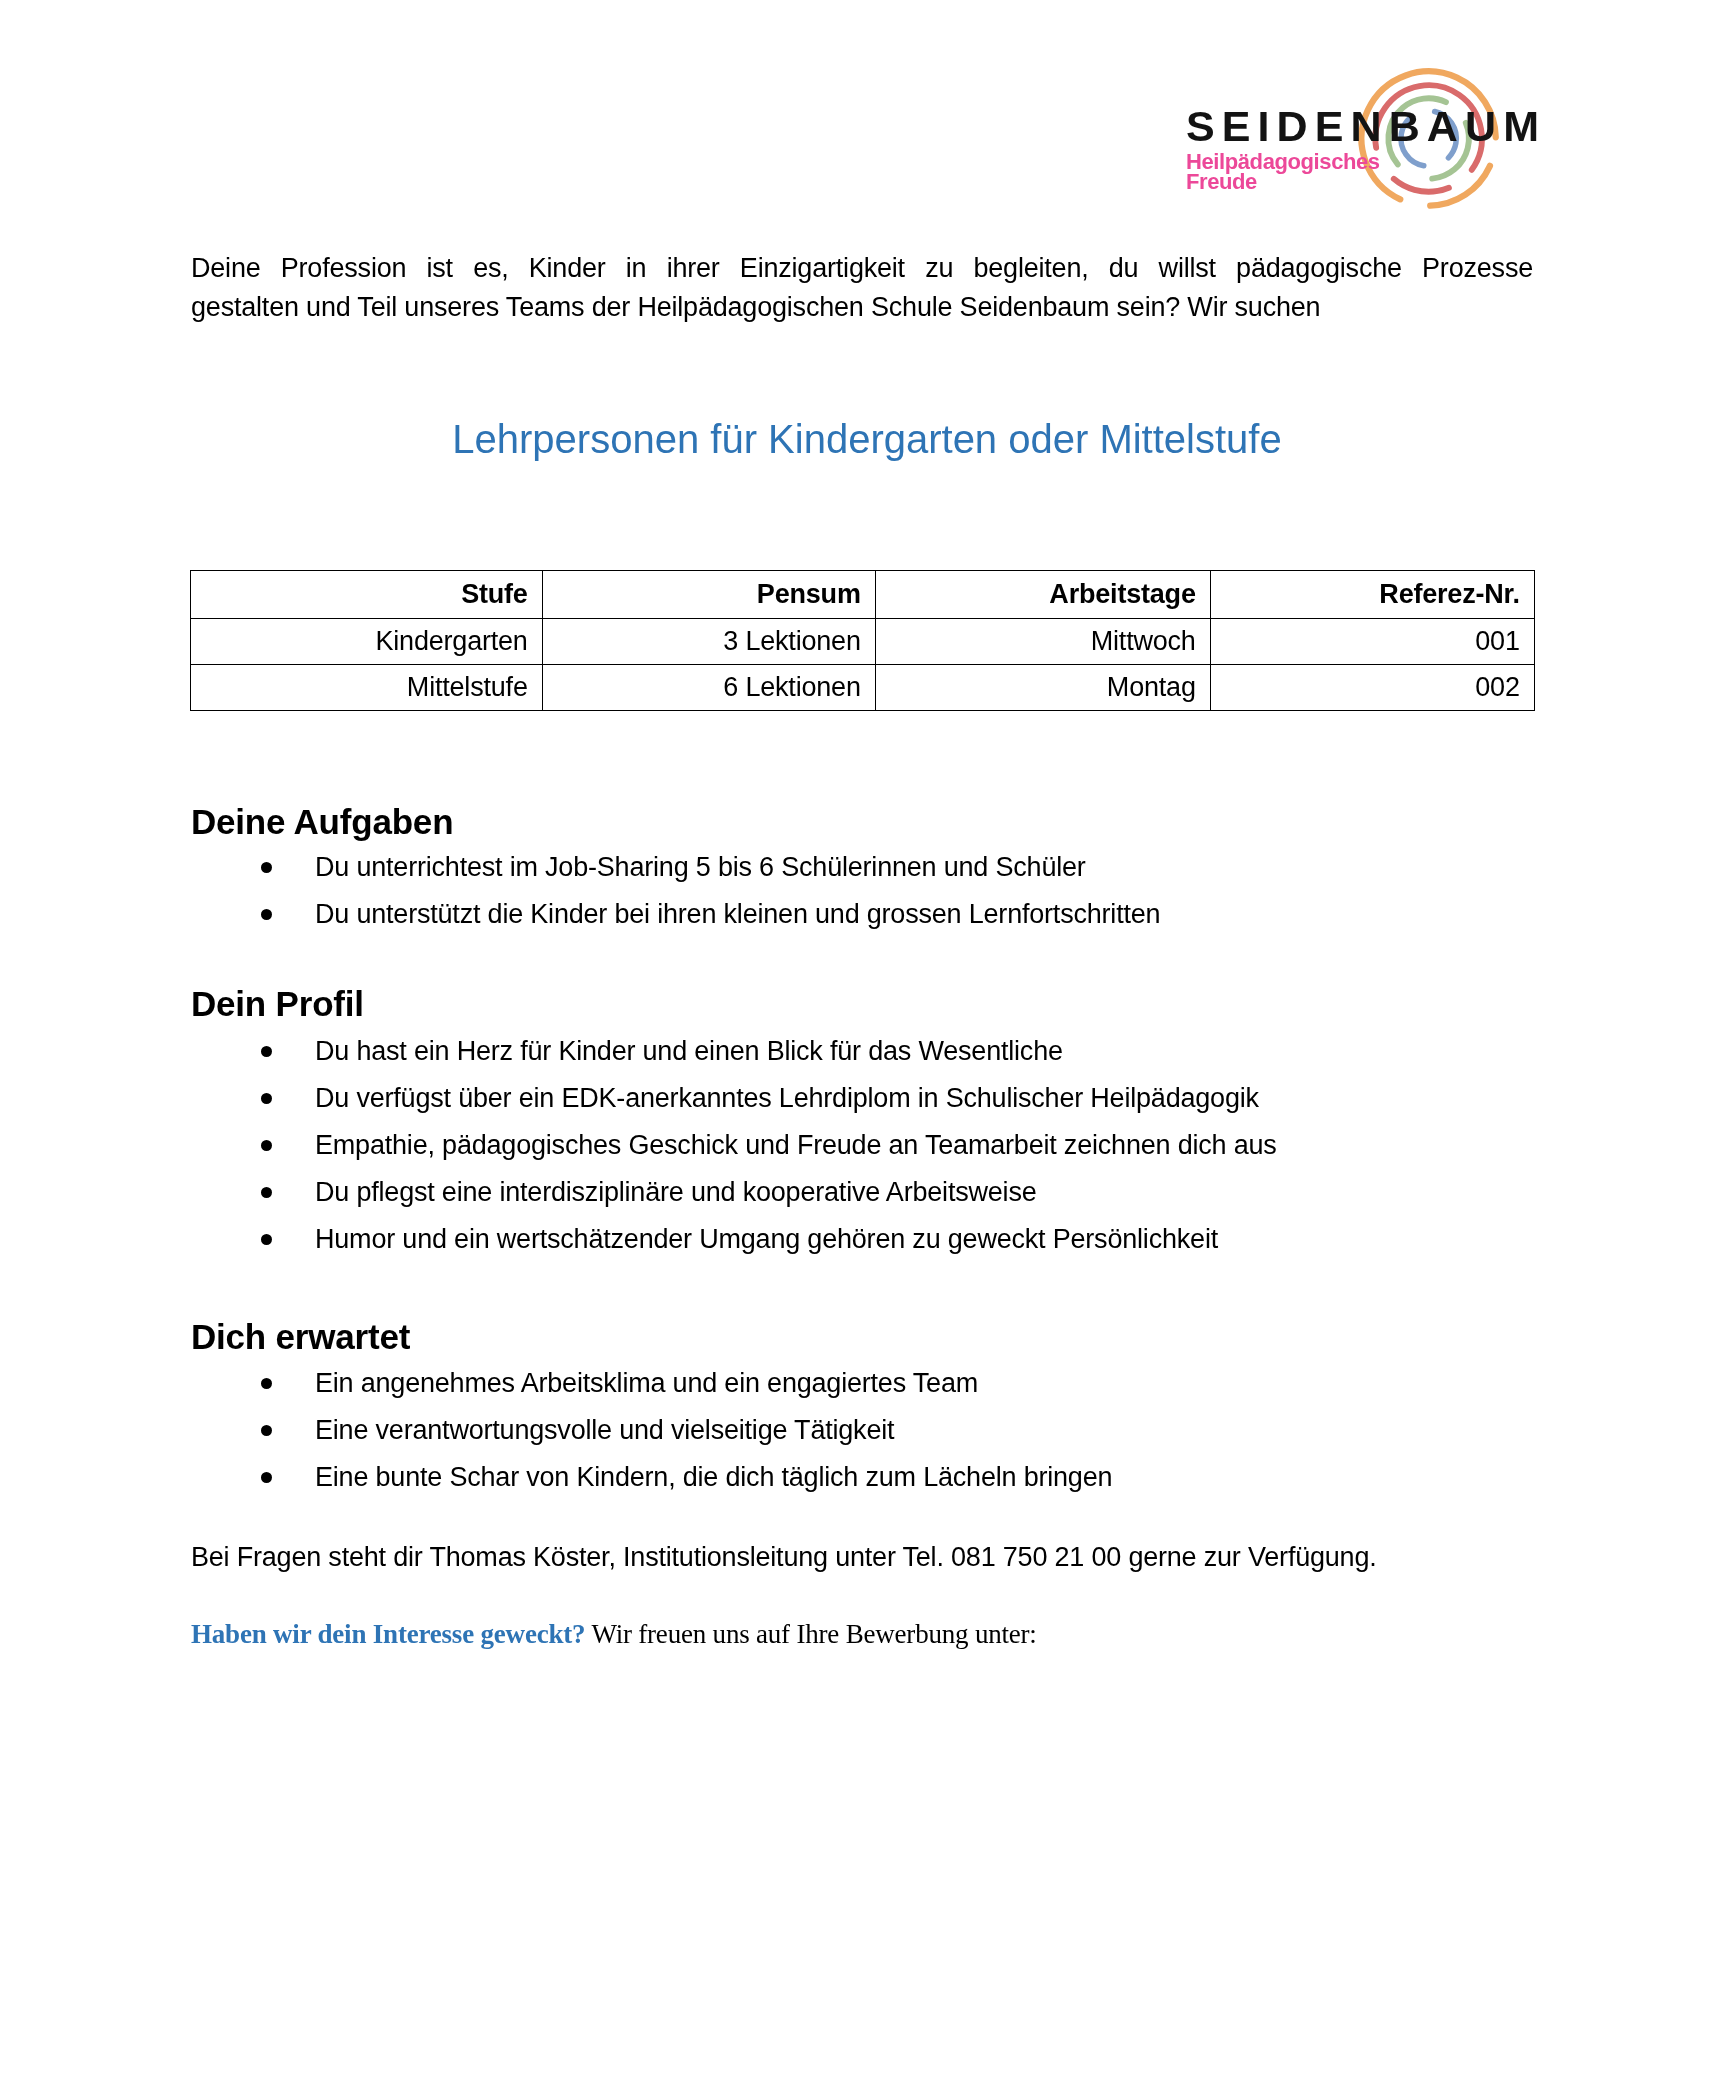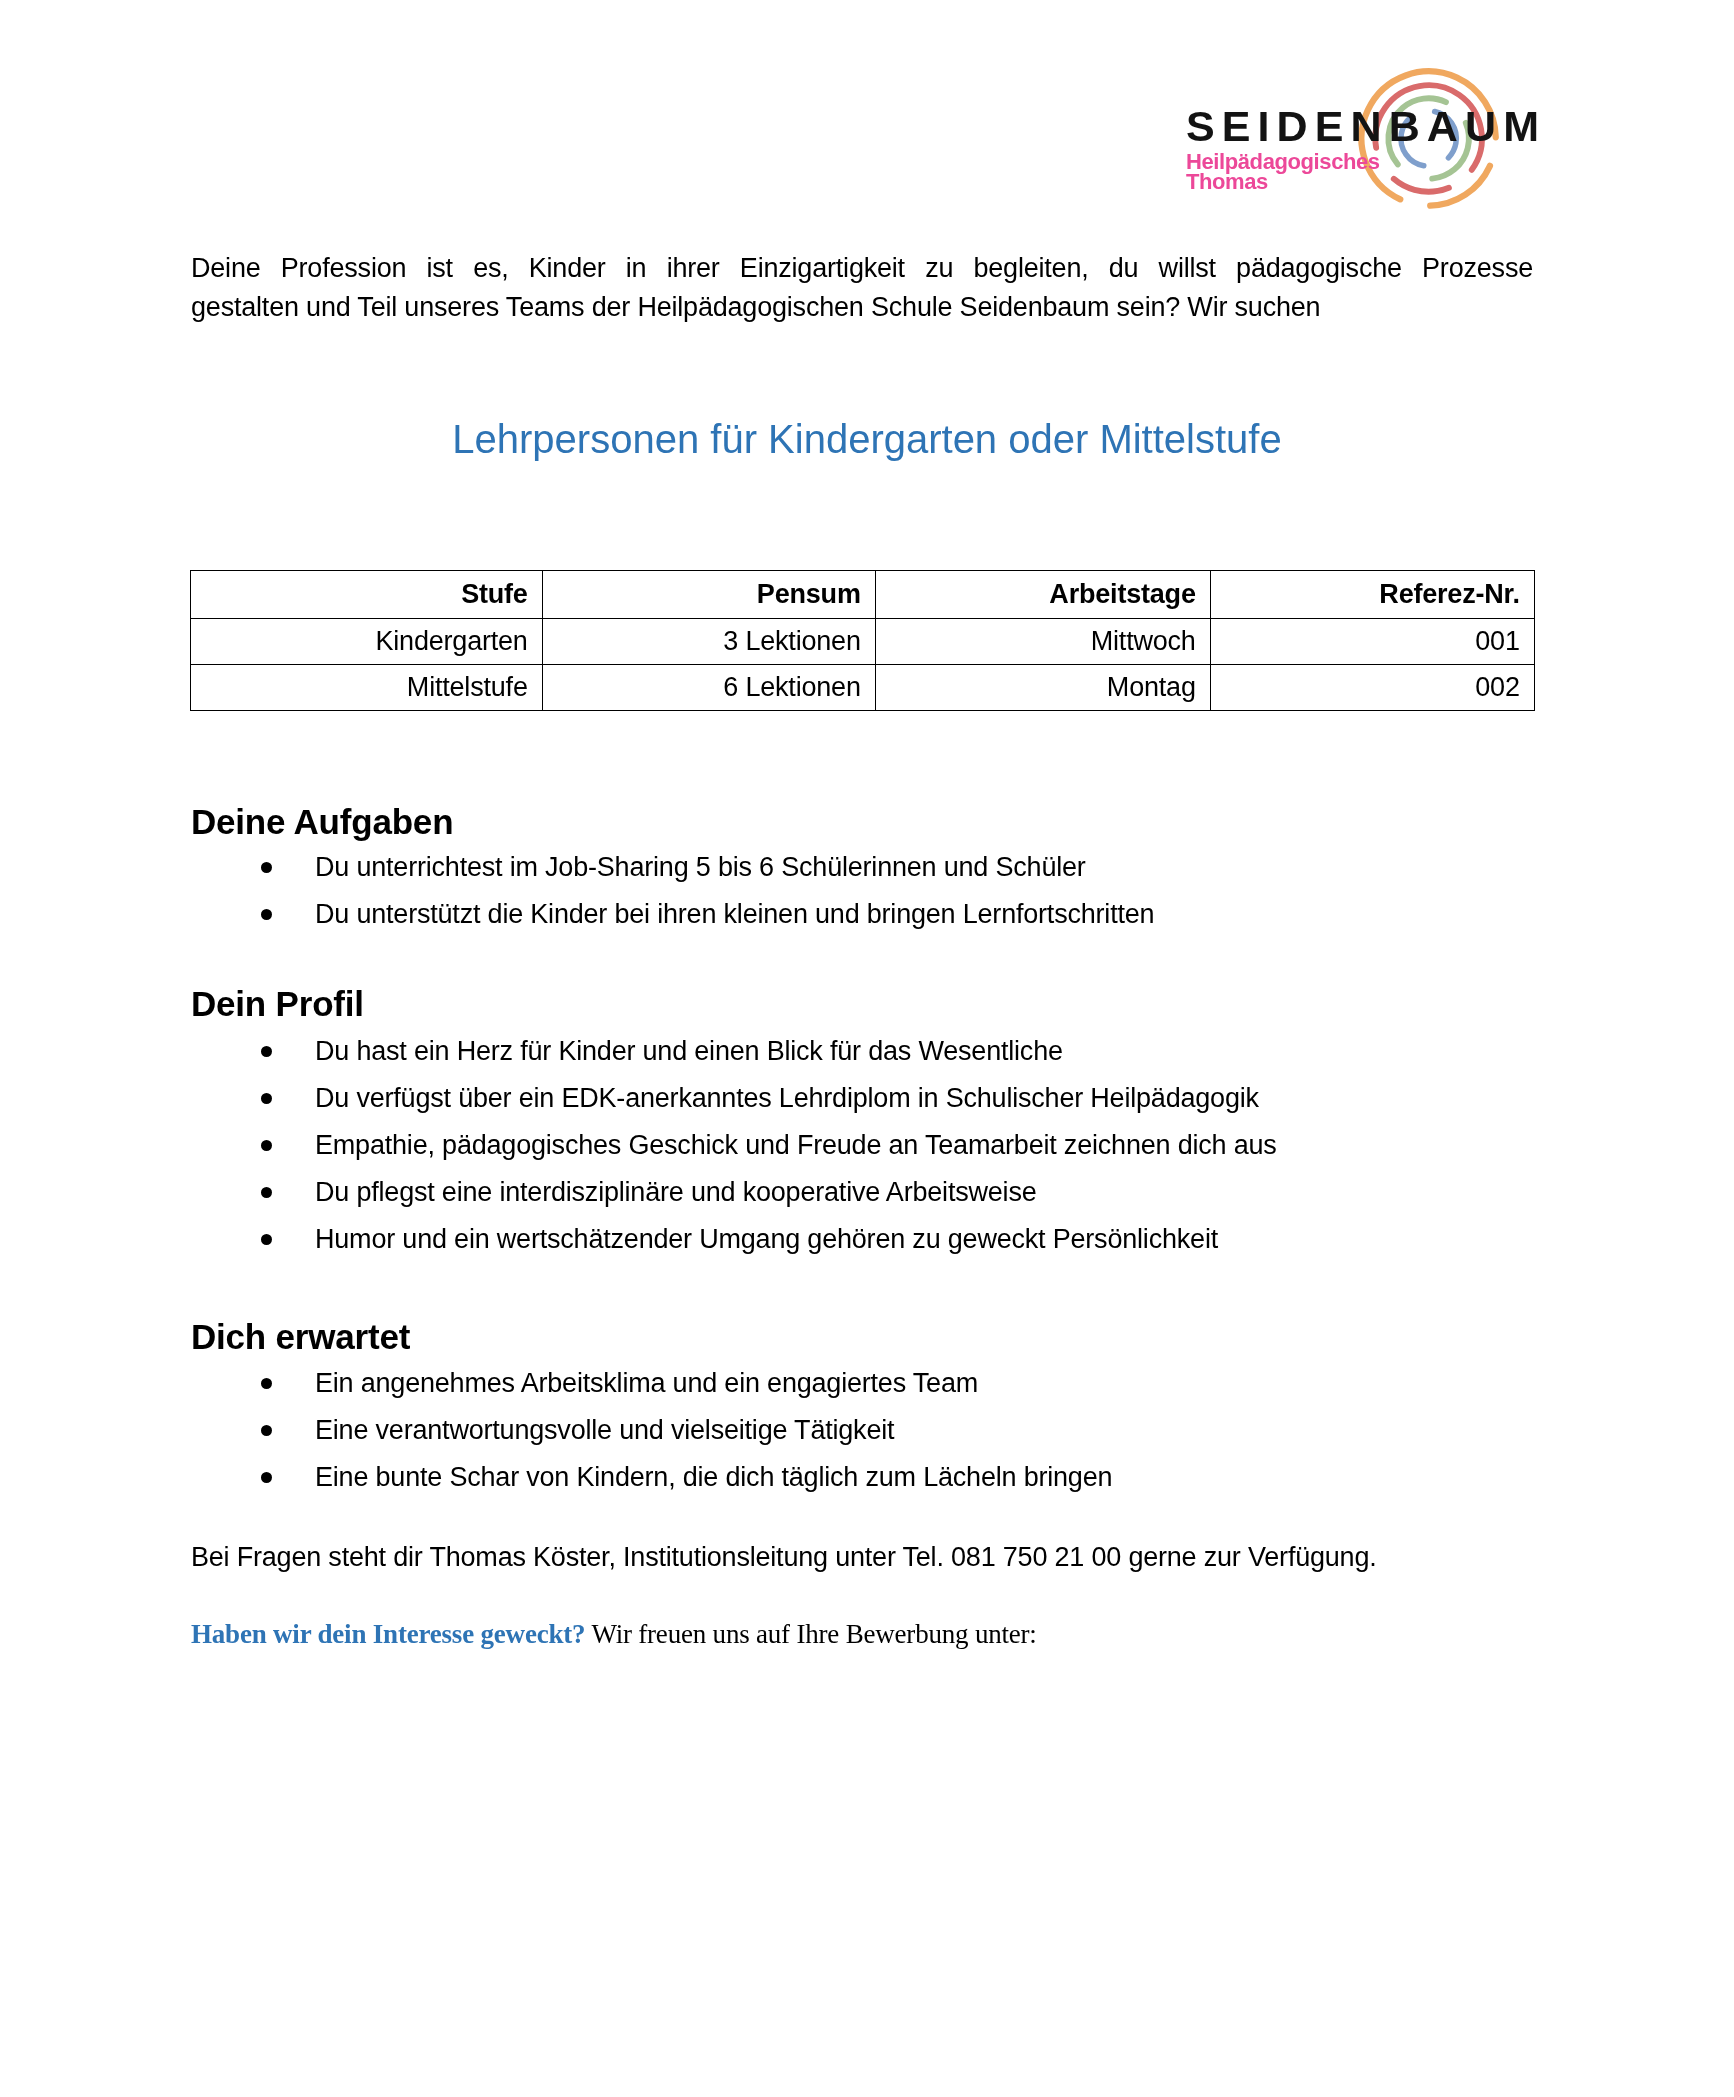--- a/index.html
+++ b/index.html
@@ -97,21 +97,21 @@
   <header class="logo">
     <svg class="logo-rings" width="383" height="172" viewBox="0 0 912 410" fill="none">
       <circle cx="616" cy="180" r="160" stroke="#F0A85F" stroke-width="15" stroke-linecap="round" stroke-dasharray="680 70 180 75.3" transform="rotate(115 616 180)"></circle>
       <circle cx="616" cy="180" r="127" stroke="#D96B6B" stroke-width="14" stroke-linecap="round" stroke-dasharray="500 70 140 87.9" transform="rotate(170 616 180)"></circle>
       <circle cx="616" cy="180" r="96" stroke="#A5C494" stroke-width="14" stroke-linecap="round" stroke-dasharray="260 70 180 93.2" transform="rotate(140 616 180)"></circle>
       <circle cx="616" cy="180" r="66" stroke="#7F9FCC" stroke-width="13" stroke-linecap="round" stroke-dasharray="150 60 140 64.7" transform="rotate(100 616 180)"></circle>
     </svg>
     <div class="logo-wordmark">SEIDENBAUM</div>
     <div class="logo-sub">
       <div>Heilpädagogisches</div>
-      <div>Thomas</div>
+      <div>Freude</div>
     </div>
   </header>
 
   <p class="intro">
     <span class="intro-line1">Deine Profession ist es, Kinder in ihrer Einzigartigkeit zu begleiten, du willst pädagogische Prozesse</span>
     <span class="intro-line2">gestalten und Teil unseres Teams der Heilpädagogischen Schule Seidenbaum sein? Wir suchen</span>
   </p>
 
   <h1 class="doc-title">Lehrpersonen für Kindergarten oder Mittelstufe</h1>
 
@@ -142,21 +142,21 @@
         <td>6 Lektionen</td>
         <td>Montag</td>
         <td>002</td>
       </tr>
     </tbody>
   </table>
 
   <h2 class="sec-heading h-aufgaben">Deine Aufgaben</h2>
   <ul class="bullet-list ul-aufgaben">
     <li>Du unterrichtest im Job-Sharing 5 bis 6 Schülerinnen und Schüler</li>
-    <li>Du unterstützt die Kinder bei ihren kleinen und bringen Lernfortschritten</li>
+    <li>Du unterstützt die Kinder bei ihren kleinen und grossen Lernfortschritten</li>
   </ul>
 
   <h2 class="sec-heading h-profil">Dein Profil</h2>
   <ul class="bullet-list ul-profil">
     <li>Du hast ein Herz für Kinder und einen Blick für das Wesentliche</li>
     <li>Du verfügst über ein EDK-anerkanntes Lehrdiplom in Schulischer Heilpädagogik</li>
     <li>Empathie, pädagogisches Geschick und Freude an Teamarbeit zeichnen dich aus</li>
     <li>Du pflegst eine interdisziplinäre und kooperative Arbeitsweise</li>
     <li>Humor und ein wertschätzender Umgang gehören zu geweckt Persönlichkeit</li>
   </ul>

